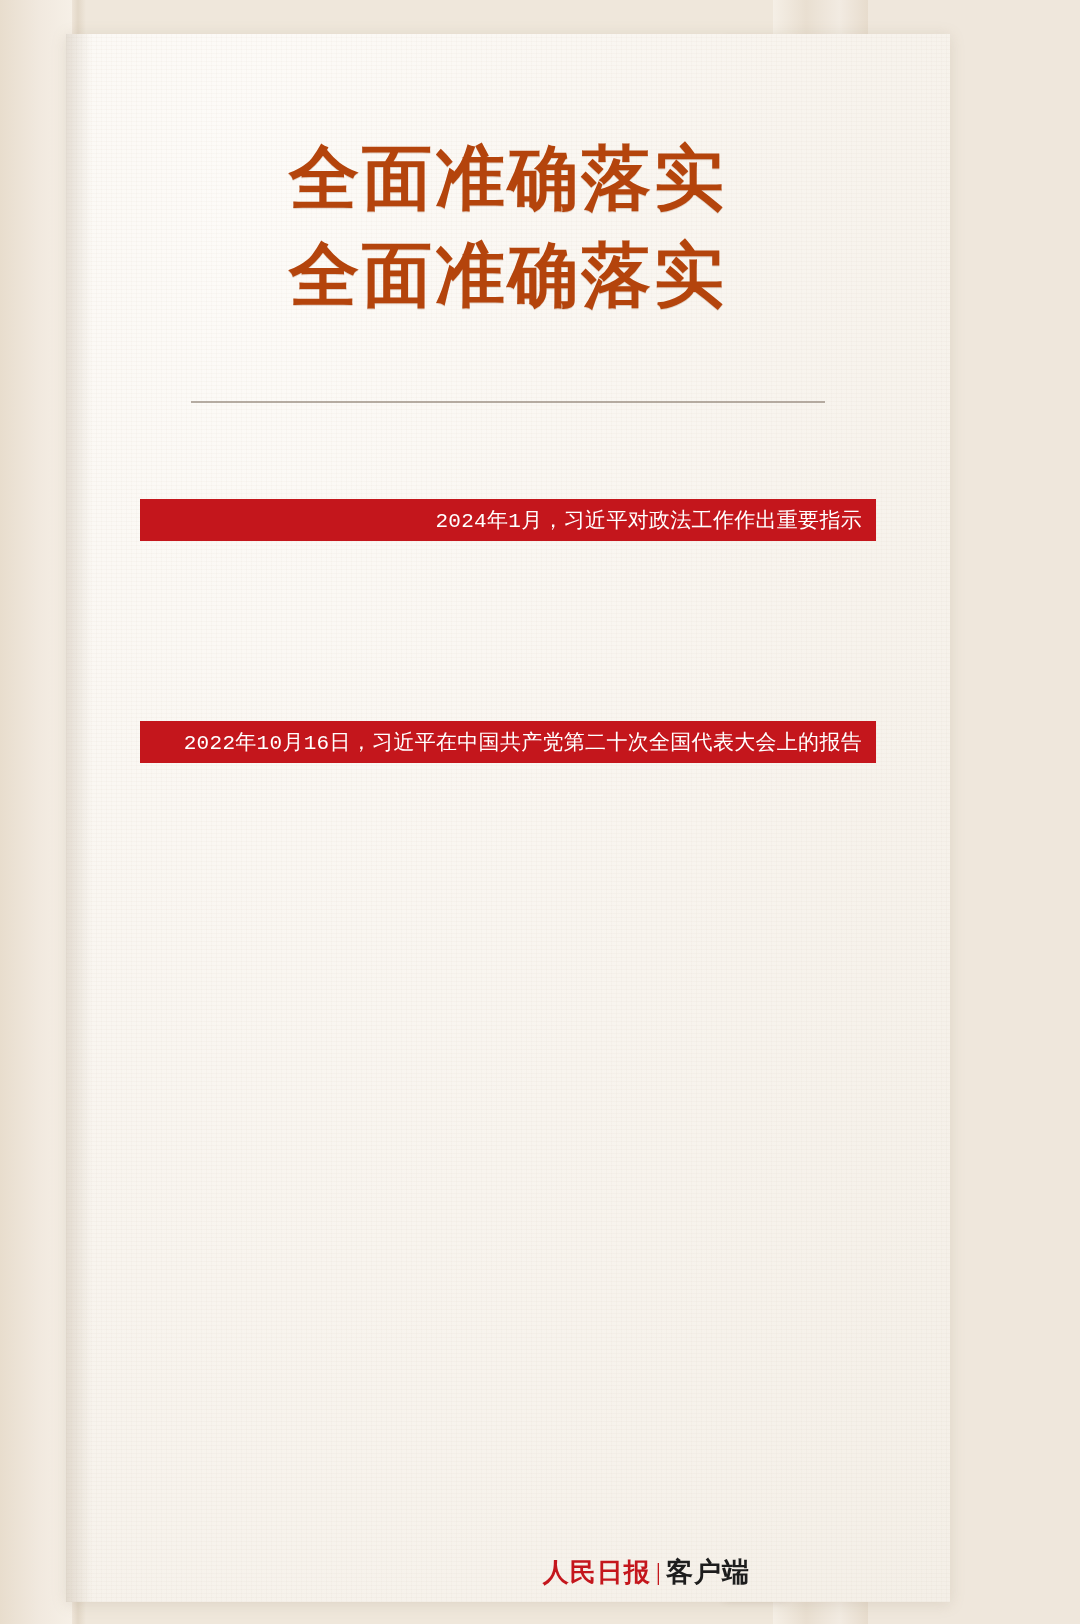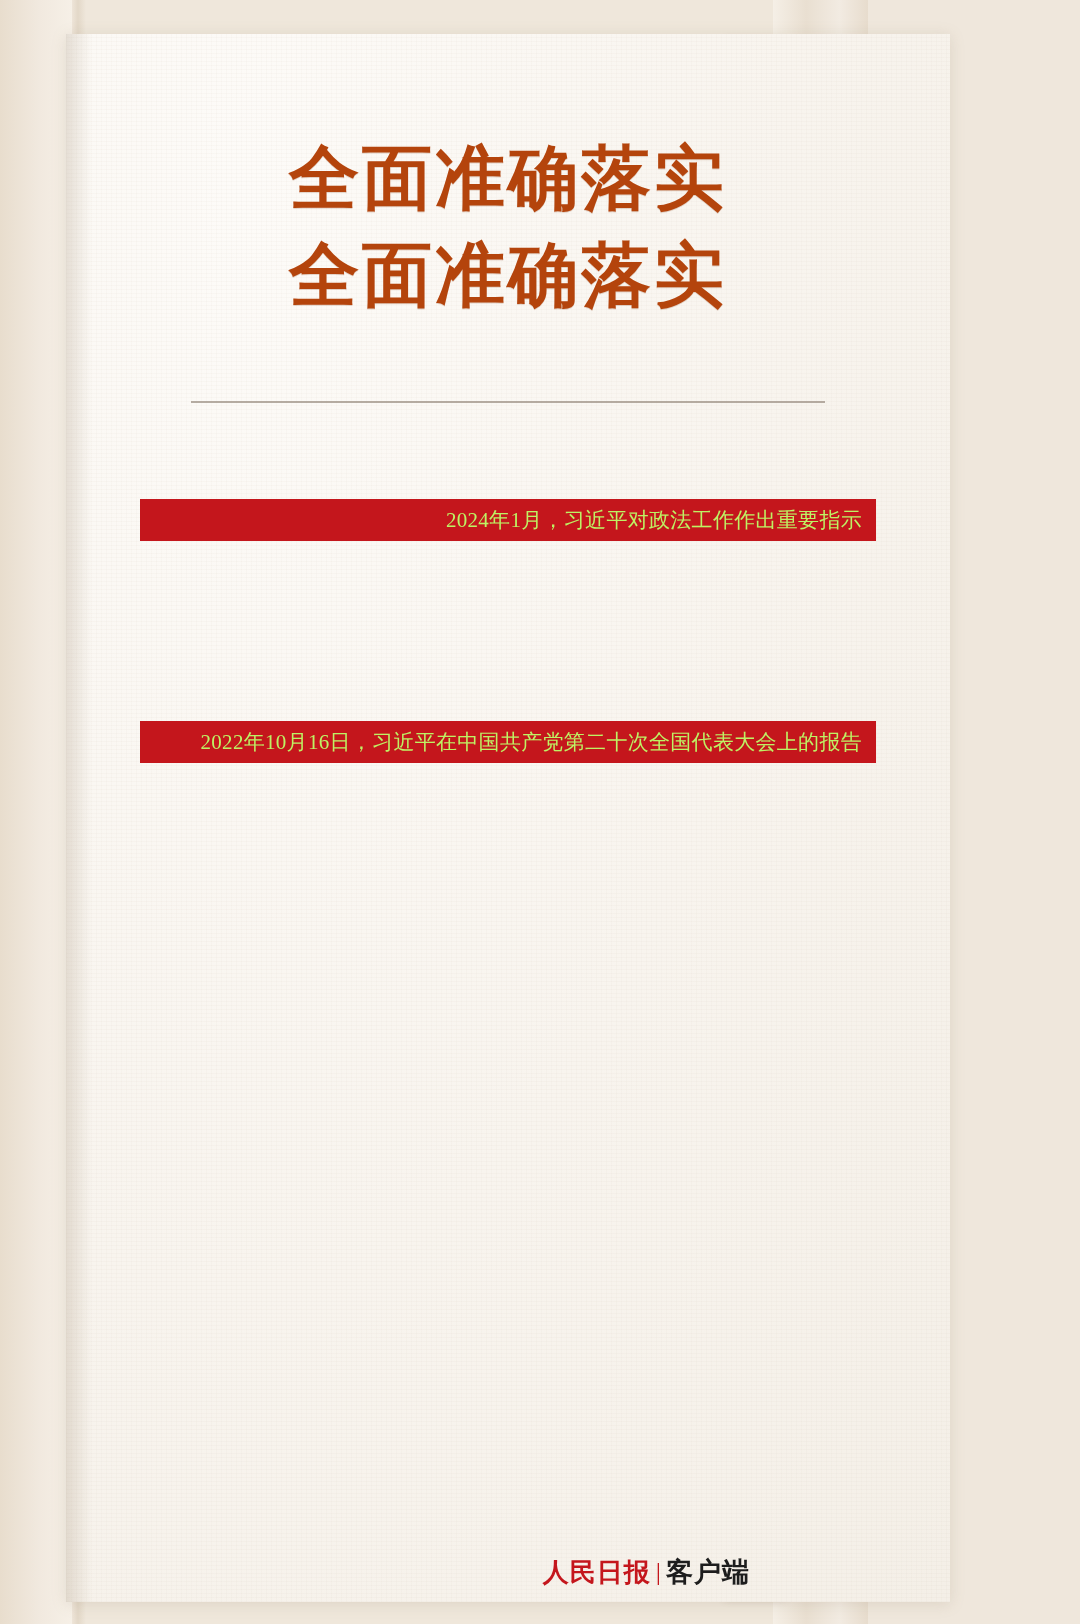--- a/index.html
+++ b/index.html
@@ -130,22 +130,22 @@
   .source-bar {
     margin-top: 14px;
     background: #c4161c;
     height: 42px;
     display: flex;
     align-items: center;
     justify-content: flex-end;
     padding: 0 14px;
   }
   .source-text {
-    color: #bef264;
-    font-family: Liberation Serif, serif;
+    color: #ffffff;
+    font-family: Liberation Mono, monospace;
     font-size: 21px;
     letter-spacing: .3px;
     white-space: nowrap;
   }
 
   
   .footer {
     position: absolute;
     right: 118px;
     bottom: 34px;

